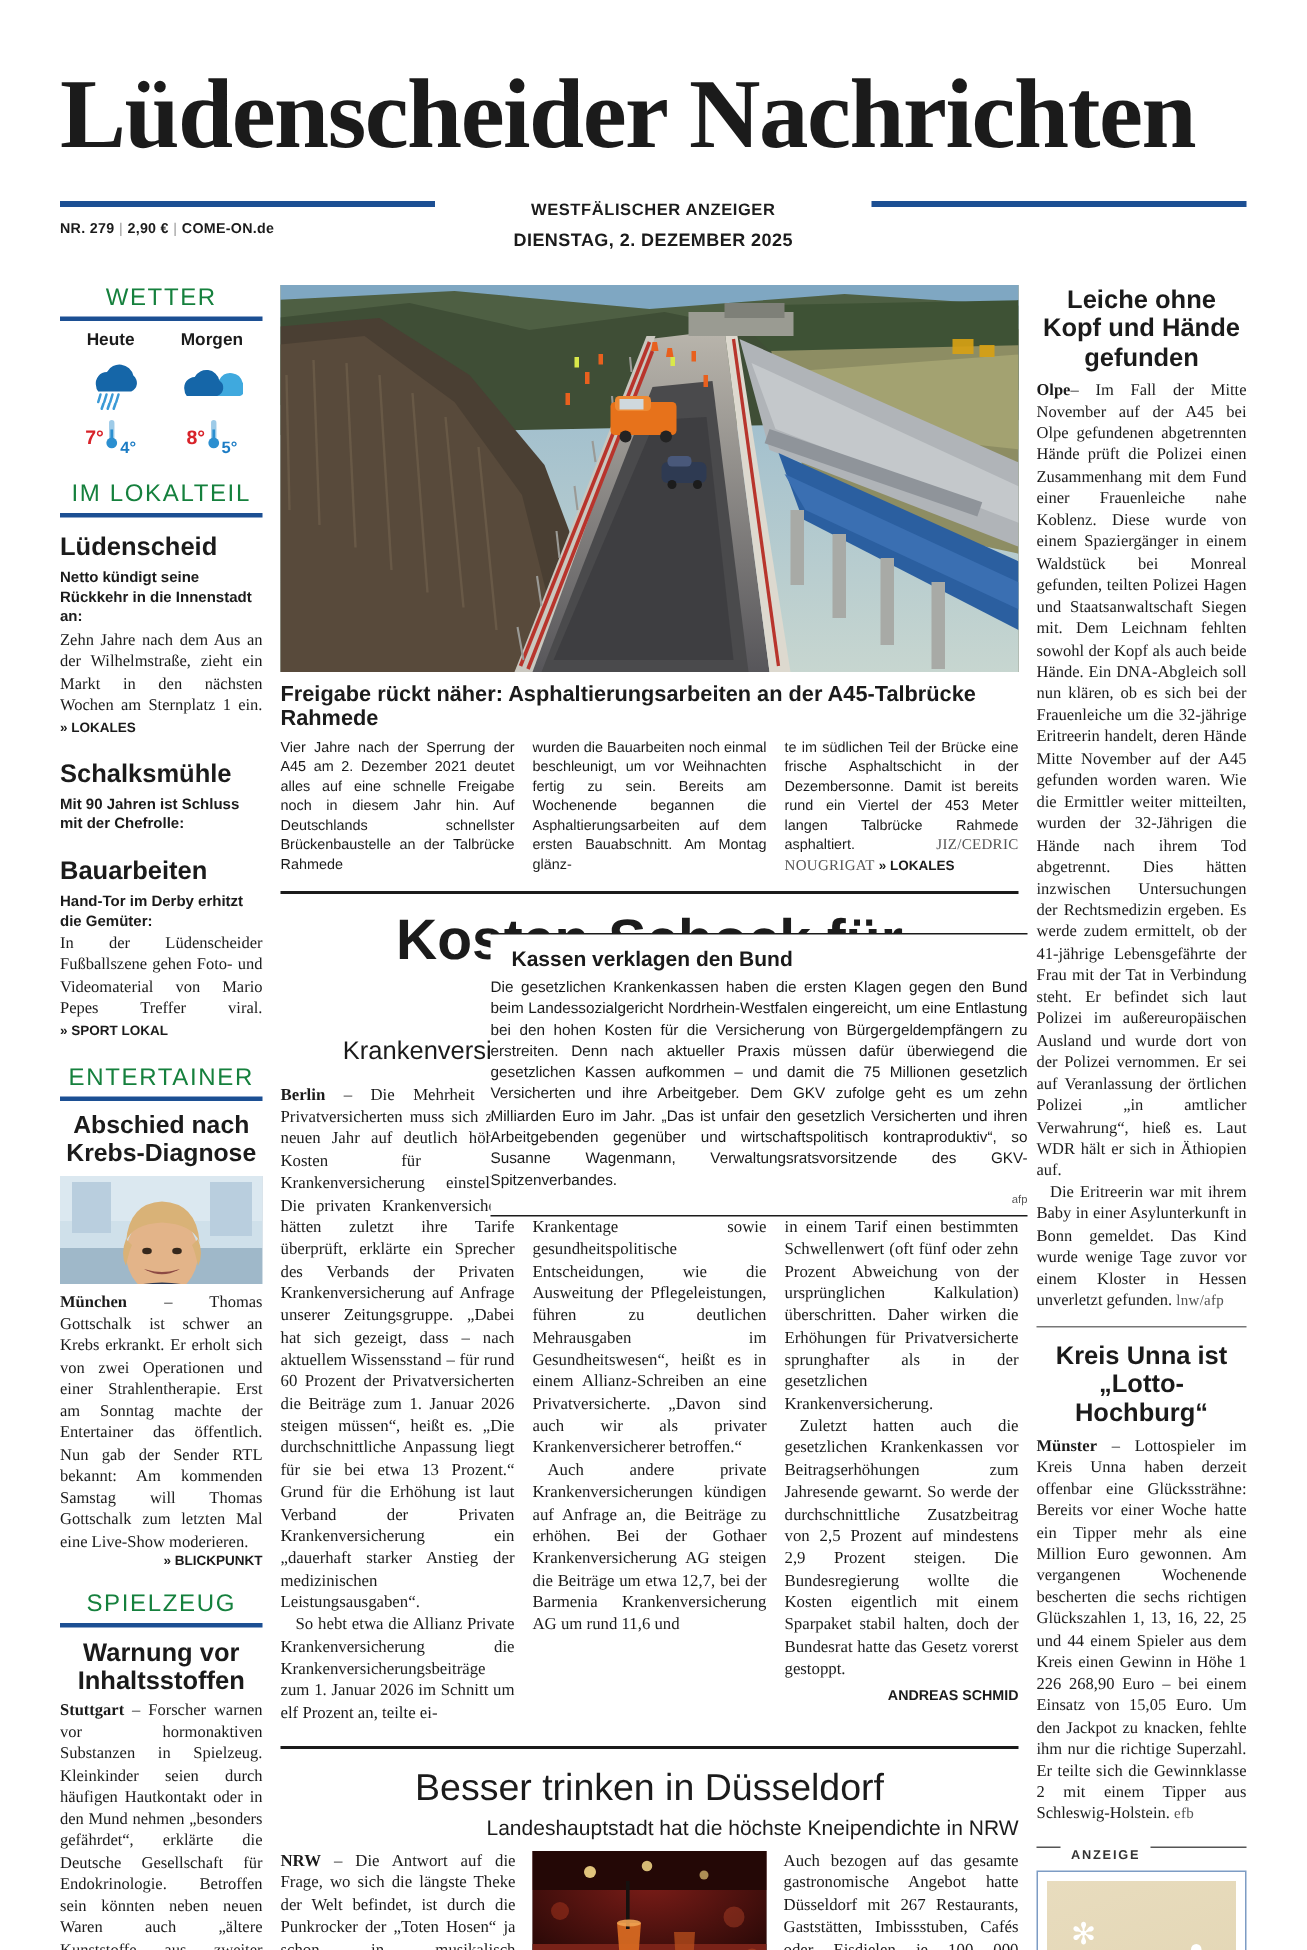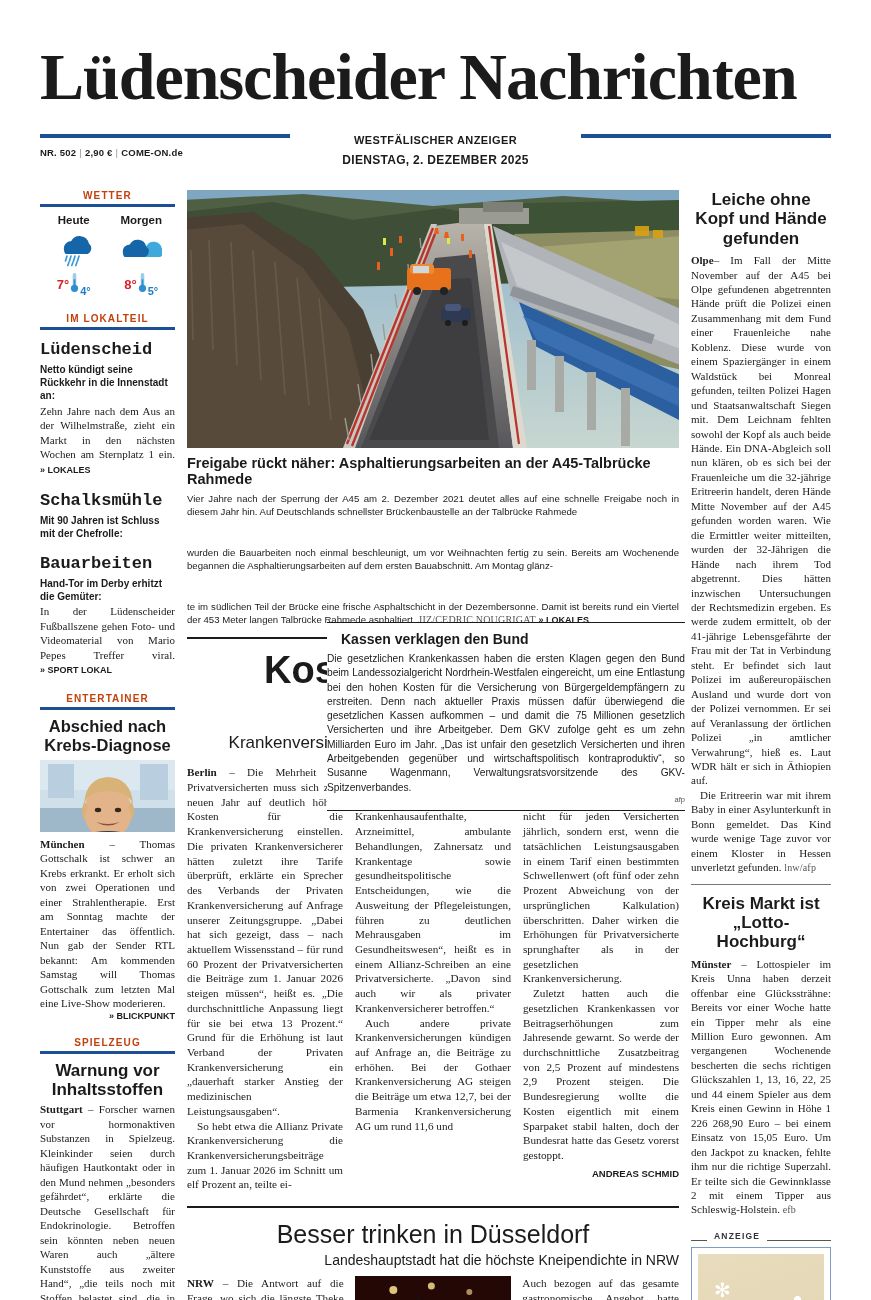--- a/index.html
+++ b/index.html
@@ -52,22 +52,22 @@
   .body-grid {
     display:flex; gap:12px; margin-top:16px;
   }
   .col-left  { width:135px; flex:0 0 135px; }
   .col-main  { flex:1 1 auto; }
   .col-right { width:140px; flex:0 0 140px; }
 
   
   .sec-label {
     font-family:"Liberation Sans", sans-serif;
-    font-weight:700; font-size:10px; letter-spacing:1.1px;
-    text-align:center; color:#c2410c; padding-bottom:3px;
+    font-weight:400; font-size:16px; letter-spacing:1.1px;
+    text-align:center; color:#15803d; padding-bottom:3px;
   }
   .sec-rule { height:3px; background:#1c4f93; margin-bottom:7px; }
 
   
   .wx { display:flex; justify-content:space-around; margin-top:5px; }
   .wx-day { text-align:center; width:60px; }
   .wx-day .dayname {
     font-family:"Liberation Sans", sans-serif;
     font-weight:700; font-size:11.5px; color:#1b1b1b; margin-bottom:5px;
   }
@@ -76,21 +76,21 @@
     display:flex; align-items:center; justify-content:center; gap:1px;
     font-family:"Liberation Sans", sans-serif; font-weight:700;
     margin-top:2px;
   }
   .t-hi { color:#d8232a; font-size:13px; }
   .t-lo { color:#1c7cc4; font-size:11px; align-self:flex-end; }
   .thermo { width:9px; height:22px; }
 
   
   .teaser-town {
-    font-family:Liberation Mono, monospace;
+    font-family:Liberation Sans, sans-serif;
     font-weight:600; font-size:17px; color:#1b1b1b;
     margin:10px 0 4px;
   }
   .teaser-lead {
     font-family:"Liberation Sans", sans-serif;
     font-weight:700; font-size:10px; line-height:1.32; color:#1b1b1b;
   }
   .teaser-body {
     font-family:"Liberation Serif", serif;
     font-size:11px; line-height:1.32; text-align:justify; color:#1b1b1b;
@@ -118,23 +118,23 @@
     font-weight:600; font-size:17px; line-height:1.12;
     text-align:center; margin-bottom:3px;
   }
 
   
   .cap-head {
     font-family:"Liberation Sans", sans-serif;
     font-weight:700; font-size:14.5px; margin:7px 0 5px; color:#1b1b1b;
   }
   .cap-cols {
-    display:flex; gap:28px;
-    font-family:"Liberation Sans", sans-serif;
-    font-size:9.6px; line-height:1.36; color:#1b1b1b;flex-direction:column;
+    display:flex; gap:12px;
+    font-family:"Liberation Sans", sans-serif;
+    font-size:9.6px; line-height:1.36; color:#1b1b1b;
   }
   .cap-cols > div { flex:1 1 0; text-align:justify; }
   .credit {
     font-family:Liberation Serif, serif;
     font-size:10px; letter-spacing:.2px; color:#555;
   }
   .rule-black { height:2px; background:#1b1b1b; margin:10px 0 12px; }
   .rule-thin  { height:1px; background:#777; margin:9px 0; }
 
   .main-head {
@@ -196,21 +196,21 @@
   }
   .pub-sub {
     font-family:"Liberation Sans", sans-serif;
     font-size:14px; text-align:right; color:#1b1b1b; margin-top:3px;
   }
   .pub-cols { display:flex; gap:11px; margin-top:8px; }
   .pub-cols > div { flex:1 1 0; }
 
   
   .anzeige-bar {
-    display:flex; align-items:flex-end; gap:7px;
+    display:flex; align-items:flex-start; gap:7px;
     font-family:"Liberation Sans", sans-serif;
     font-size:8.5px; font-weight:700; letter-spacing:1.2px; color:#333;
     margin-bottom:6px;
   }
   .anzeige-bar .ln { flex:1 1 auto; height:1px; background:#555; }
   .anzeige-bar .ln.s { flex:0 0 16px; }
   .ad-box {
     border:1px solid #7d9cc4; padding:6px; background:#fff;
   }
   .ad-inner {
@@ -232,21 +232,21 @@
 <div class="page">
 
   <div class="masthead">
     <div class="title">Lüdenscheider Nachrichten</div>
   </div>
 
   <div class="head-bar">
     <div class="side">
       <div class="rule-blue"></div>
       <div class="issue-line">
-        <span>NR. 502</span><span class="sep">|</span><span>2,90 €</span><span class="sep">|</span><span>COME-ON.de</span>
+        <span>NR. 279</span><span class="sep">|</span><span>2,90 €</span><span class="sep">|</span><span>COME-ON.de</span>
       </div>
     </div>
     <div class="center">
       <div class="anzeiger">WESTFÄLISCHER ANZEIGER</div>
       <div class="datum">DIENSTAG, 2. DEZEMBER 2025</div>
     </div>
     <div class="side">
       <div class="rule-blue"></div>
     </div>
   </div>
@@ -610,21 +610,21 @@
         <div class="r-head">Leiche ohne Kopf und Hände gefunden</div>
         <div class="r-body">
           <p class="first"><b class="place">Olpe</b><span>– Im Fall der Mitte November auf der A45 bei Olpe gefundenen abgetrennten Hände prüft die Polizei einen Zusammenhang mit dem Fund einer Frauenleiche nahe Koblenz. Diese wurde von einem Spaziergänger in einem Waldstück bei Monreal gefunden, teilten Polizei Hagen und Staatsanwaltschaft Siegen mit. Dem Leichnam fehlten sowohl der Kopf als auch beide Hände. Ein DNA-Abgleich soll nun klären, ob es sich bei der Frauenleiche um die 32-jährige Eritreerin handelt, deren Hände Mitte November auf der A45 gefunden worden waren. Wie die Ermittler weiter mitteilten, wurden der 32-Jährigen die Hände nach ihrem Tod abgetrennt. Dies hätten inzwischen Untersuchungen der Rechtsmedizin ergeben. Es werde zudem ermittelt, ob der 41-jährige Lebensgefährte der Frau mit der Tat in Verbindung steht. Er befindet sich laut Polizei im außereuropäischen Ausland und wurde dort von der Polizei vernommen. Er sei auf Veranlassung der örtlichen Polizei „in amtlicher Verwahrung“, hieß es. Laut WDR hält er sich in Äthiopien auf.</span></p>
           <p><span>Die Eritreerin war mit ihrem Baby in einer Asylunterkunft in Bonn gemeldet. Das Kind wurde wenige Tage zuvor vor einem Kloster in Hessen unverletzt gefunden.</span> <span class="credit">lnw/afp</span></p>
         </div>
       </div>
 
       <div class="rule-thin"></div>
 
       <div>
-        <div class="r-head">Kreis Markt ist „Lotto-Hochburg“</div>
+        <div class="r-head">Kreis Unna ist „Lotto-Hochburg“</div>
         <div class="r-body">
           <p class="first"><b class="place">Münster</b> <span>– Lottospieler im Kreis Unna haben derzeit offenbar eine Glückssträhne: Bereits vor einer Woche hatte ein Tipper mehr als eine Million Euro gewonnen. Am vergangenen Wochenende bescherten die sechs richtigen Glückszahlen 1, 13, 16, 22, 25 und 44 einem Spieler aus dem Kreis einen Gewinn in Höhe 1 226 268,90 Euro – bei einem Einsatz von 15,05 Euro. Um den Jackpot zu knacken, fehlte ihm nur die richtige Superzahl. Er teilte sich die Gewinnklasse 2 mit einem Tipper aus Schleswig-Holstein.</span> <span class="credit">efb</span></p>
         </div>
       </div>
 
       <div style="margin-top:14px;">
         <div class="anzeige-bar">
           <span class="ln s"></span>
           <span>ANZEIGE</span>
           <span class="ln"></span>

